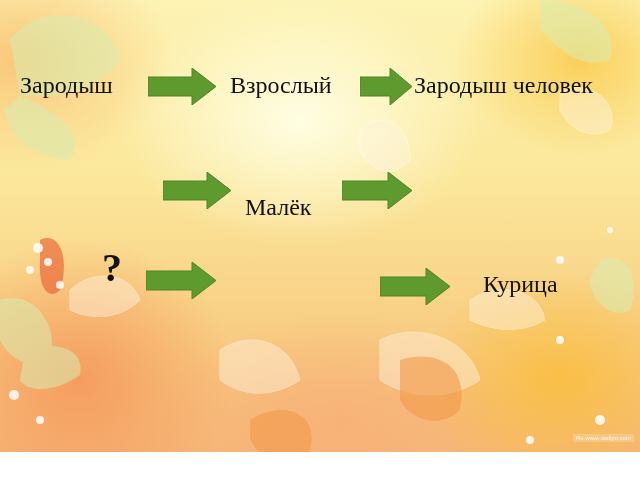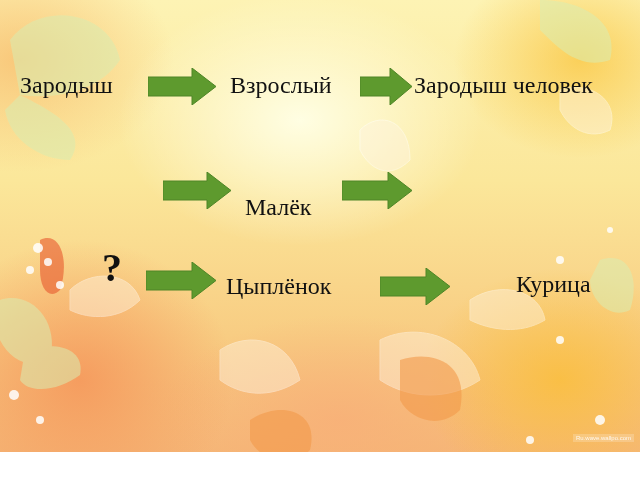--- a/index.html
+++ b/index.html
@@ -79,20 +79,19 @@
   </svg>
   <div class="label" style="left:245px; top:188px;margin-top:7px;">Малёк</div>
   <svg class="arrow" style="left:342px; top:172px;" width="70" height="37" viewBox="0 0 70 37">
     <path d="M0 9 H46 V0 L70 18.5 L46 37 V28 H0 Z" fill="#5e9a2e" stroke="#4e8526" stroke-width="1"></path>
   </svg>
 
   <div class="qmark" style="left:102px; top:248px;">?</div>
   <svg class="arrow" style="left:146px; top:262px;" width="70" height="37" viewBox="0 0 70 37">
     <path d="M0 9 H46 V0 L70 18.5 L46 37 V28 H0 Z" fill="#5e9a2e" stroke="#4e8526" stroke-width="1"></path>
   </svg>
-  <div class="label" style="left:226px; top:274px;">Цыплёнок</div>
   <svg class="arrow" style="left:380px; top:268px;" width="70" height="37" viewBox="0 0 70 37">
     <path d="M0 9 H46 V0 L70 18.5 L46 37 V28 H0 Z" fill="#5e9a2e" stroke="#4e8526" stroke-width="1"></path>
   </svg>
-  <div class="label" style="left:483px; top:272px;margin-left:33px;">Курица</div>
+  <div class="label" style="left:483px; top:272px;">Курица</div>
 
   <div class="watermark">Ru.wave.wallpo.com</div>
 </div>
 
 </body></html>

